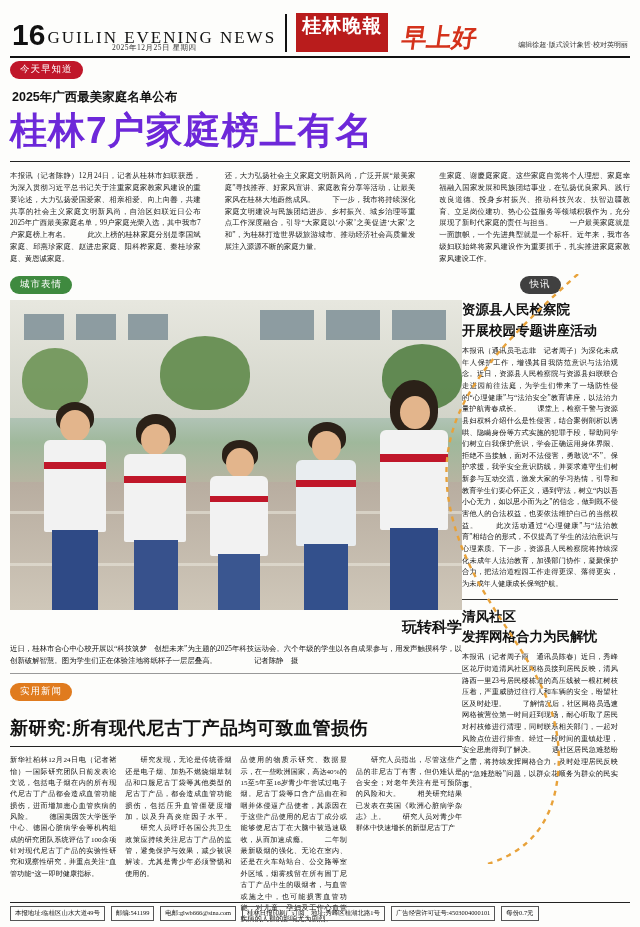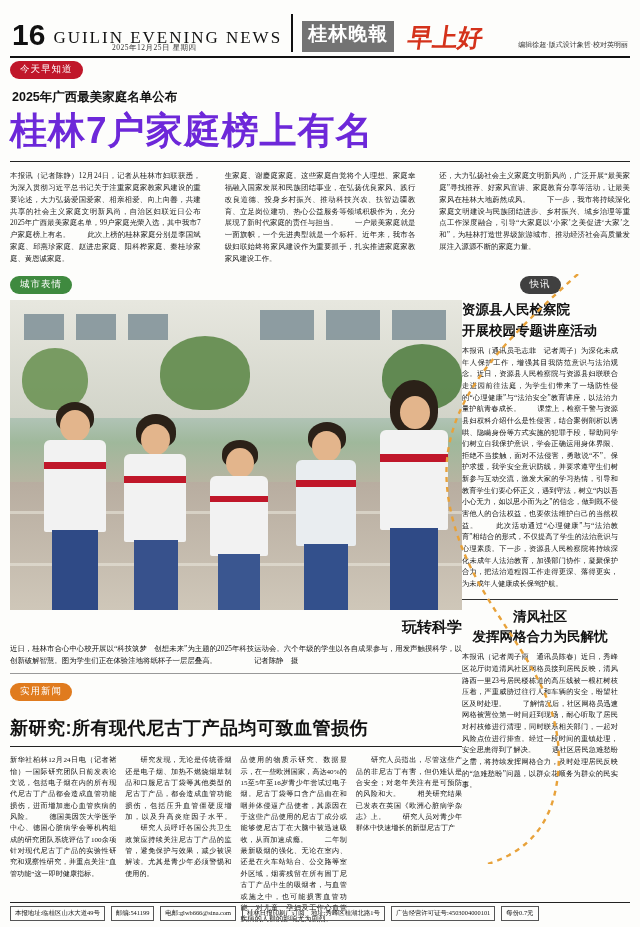--- a/index.html
+++ b/index.html
@@ -9,27 +9,27 @@
     background:#fdfdfb;
     font-family:"Liberation Serif", serif;
     color:#111;
     overflow:hidden;
     position:relative;
   }
   .page { width:640px; height:927px; position:relative; padding:0 10px; }
 
   
   .masthead { position:relative; height:58px; border-bottom:2px solid #111; display:flex; align-items:flex-end; }
-  .pagenum { font-family:"Liberation Sans", sans-serif; font-size:30px; font-weight:bold; line-height:1; margin:0 8px 6px 2px; }
+  .pagenum { font-family:"Liberation Sans", sans-serif; font-size:30px; font-weight:bold; line-height:1; margin:0 2px 6px 2px; }
   .mast-en { font-family:"Liberation Serif", serif; font-size:17px; letter-spacing:2px; margin-bottom:8px; color:#111; }
   .mast-date { position:absolute; left:102px; bottom:3px; font-size:7.5px; color:#333; letter-spacing:0.5px; }
   .mast-sep { width:2px; background:#111; height:38px; margin:0 9px 4px 9px; }
   .mast-logo { margin-bottom:4px; display:flex; align-items:flex-end; }
-  .logo-box { background:#737373; color:#fff; font-family:"Liberation Sans", sans-serif; font-weight:bold;
-     font-size:19px; padding:3px 6px 8px 6px; letter-spacing:1px; line-height:1.05; }
+  .logo-box { background:#b91c1c; color:#fff; font-family:"Liberation Sans", sans-serif; font-weight:bold;
+     font-size:19px; padding:3px 6px 16px 6px; letter-spacing:1px; line-height:1.05; }
   .logo-hand { color:#d4321b; font-size:25px; font-weight:bold; margin-left:14px; margin-bottom:-2px;
      font-family:"Liberation Serif", serif; transform:skewX(-8deg); }
   .mast-credits { position:absolute; right:2px; bottom:6px; text-align:left; font-size:7px; color:#333; line-height:1.45; }
 
   
   .tag { display:inline-block; color:#fff; font-family:"Liberation Sans", sans-serif; font-size:9.5px;
      padding:2.5px 10px 3px 10px; border-radius:9px; letter-spacing:1px; }
   .tag-red { background:#c0172a; }
   .tag-green { background:#3f8a3f; }
   .tag-orange { background:#e07b1e; }
@@ -73,21 +73,21 @@
   .photo-text { font-size:7.4px; line-height:1.62; text-align:justify; }
 
   .news-sub { font-family:"Liberation Sans", sans-serif; font-weight:bold; font-size:18px; margin:15px 0 6px 0; letter-spacing:0.5px; }
   .cols4 { display:flex; gap:9px; font-size:7.1px; line-height:1.6; text-align:justify; }
   .cols4 > div { flex:1; }
 
   
   .rc-head { font-family:"Liberation Sans", sans-serif; font-weight:bold; font-size:13.5px; line-height:1.5; color:#111; }
   .rc-body { font-size:7.2px; line-height:1.62; text-align:justify; margin-top:5px; }
   .rc-rule { border-top:1px solid #333; margin:8px 0 7px 0; }
-  .rc-head2 { font-family:Liberation Serif, serif; font-weight:bold; font-size:13.5px; line-height:1.5;text-align:center; }
+  .rc-head2 { font-family:Liberation Serif, serif; font-weight:bold; font-size:13.5px; line-height:1.5; }
 
   
   .curve { position:absolute; left:418px; top:274px; width:180px; height:590px; pointer-events:none; }
 
   
   .footer { position:absolute; left:10px; right:10px; bottom:6px; }
   .footer-rule { border-top:1px solid #222; margin-bottom:3px; }
   .footer-bar { display:flex; font-size:6.4px; color:#111; gap:6px; align-items:center; }
   .footer-bar > div { border:1px solid #555; padding:2px 4px; white-space:nowrap; }
   .hr-thin { border-top:1px solid #999; margin:6px 0; }
@@ -110,24 +110,24 @@
   </div>
 
   <div class="top-story">
     <span class="tag tag-red">今天早知道</span>
     <div class="kicker">2025年广西最美家庭名单公布</div>
     <div class="headline-main">桂林7户家庭榜上有名</div>
     <div class="rule"></div>
     <div class="cols3">
       <div>本报讯（记者陈静）12月24日，记者从桂林市妇联获悉，为深入贯彻习近平总书记关于注重家庭家教家风建设的重要论述，大力弘扬爱国爱家、相亲相爱、向上向善，共建共享的社会主义家庭文明新风尚，自治区妇联近日公布2025年广西最美家庭名单，99户家庭光荣入选，其中我市7户家庭榜上有名。
 　　此次上榜的桂林家庭分别是李国斌家庭、邱燕珍家庭、赵进忠家庭、阳科桦家庭、秦桂珍家庭、黄恩诚家庭。</div>
+      <div>还，大力弘扬社会主义家庭文明新风尚，广泛开展“最美家庭”寻找推荐、好家风宣讲、家庭教育分享等活动，让最美家风在桂林大地蔚然成风。
+　　下一步，我市将持续深化家庭文明建设与民族团结进步、乡村振兴、城乡治理等重点工作深度融合，引导“大家庭以‘小家’之美促进‘大家’之和”，为桂林打造世界级旅游城市、推动经济社会高质量发展注入源源不断的家庭力量。</div>
       <div>生家庭、谢慶庭家庭。这些家庭自觉将个人理想、家庭幸福融入国家发展和民族团结事业，在弘扬优良家风、践行改良道德、投身乡村振兴、推动科技兴农、扶智边疆教育、立足岗位建功、热心公益服务等领域积极作为，充分展现了新时代家庭的责任与担当。
 　　一户最美家庭就是一面旗帜，一个先进典型就是一个标杆。近年来，我市各级妇联始终将家风建设作为重要抓手，扎实推进家庭家教家风建设工作。</div>
-      <div>还，大力弘扬社会主义家庭文明新风尚，广泛开展“最美家庭”寻找推荐、好家风宣讲、家庭教育分享等活动，让最美家风在桂林大地蔚然成风。
-　　下一步，我市将持续深化家庭文明建设与民族团结进步、乡村振兴、城乡治理等重点工作深度融合，引导“大家庭以‘小家’之美促进‘大家’之和”，为桂林打造世界级旅游城市、推动经济社会高质量发展注入源源不断的家庭力量。</div>
     </div>
   </div>
 
   <div class="mid">
 
     <div class="mid-left">
       <span class="tag tag-green">城市表情</span>
 
       <div class="photo">
         <div class="sky"></div>

